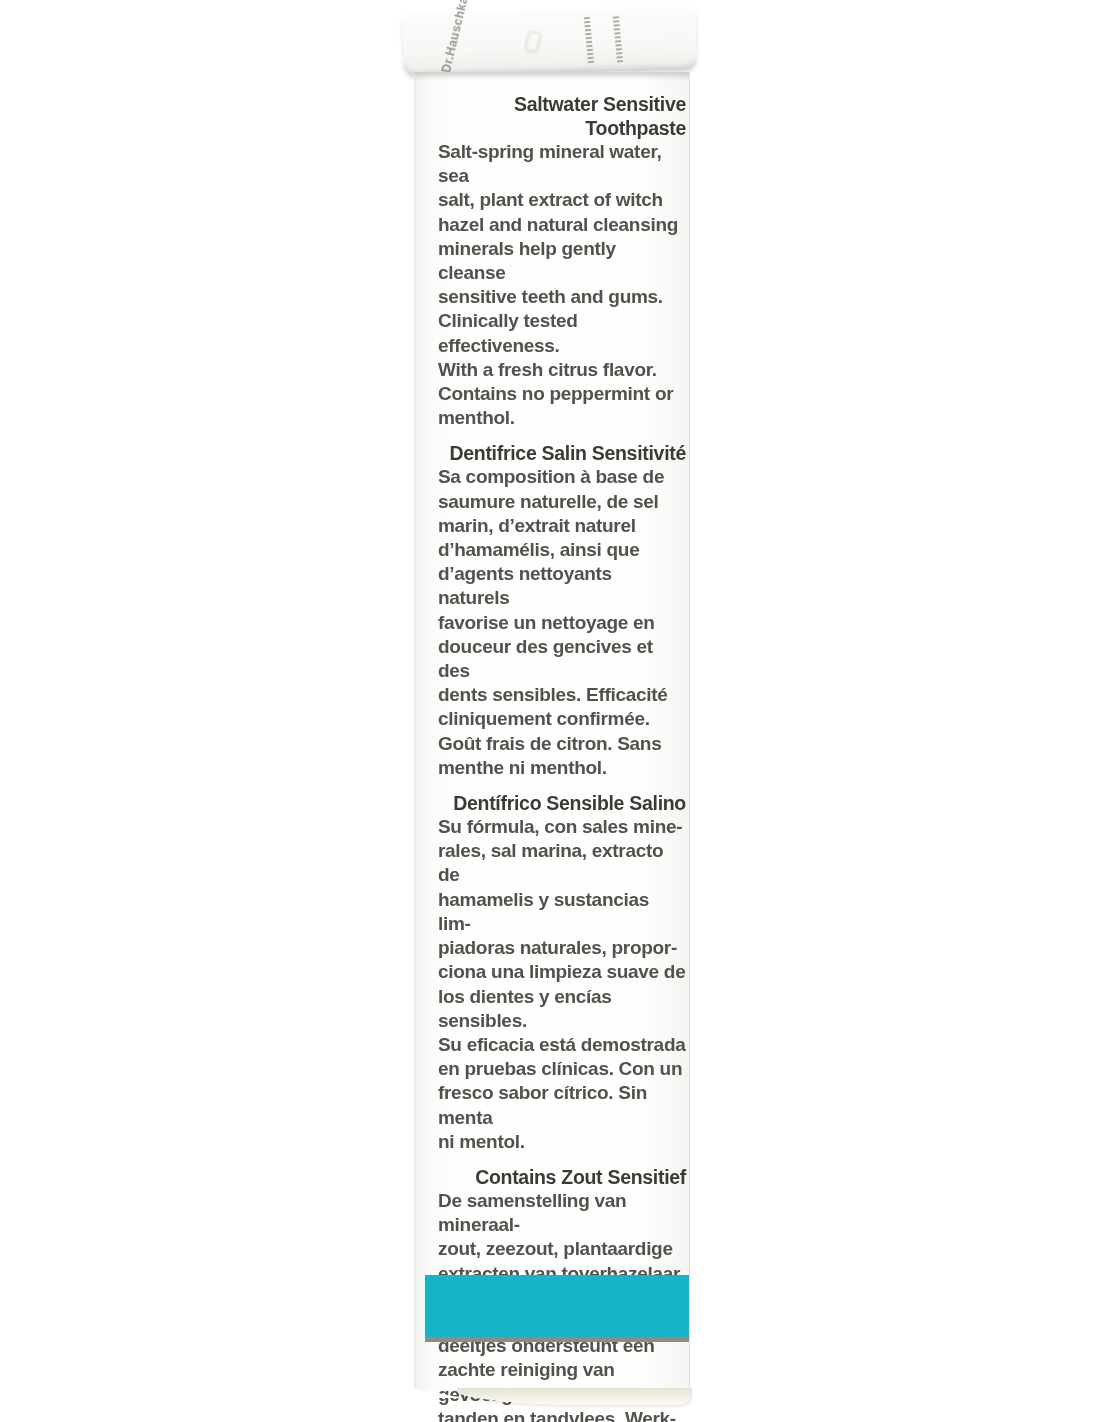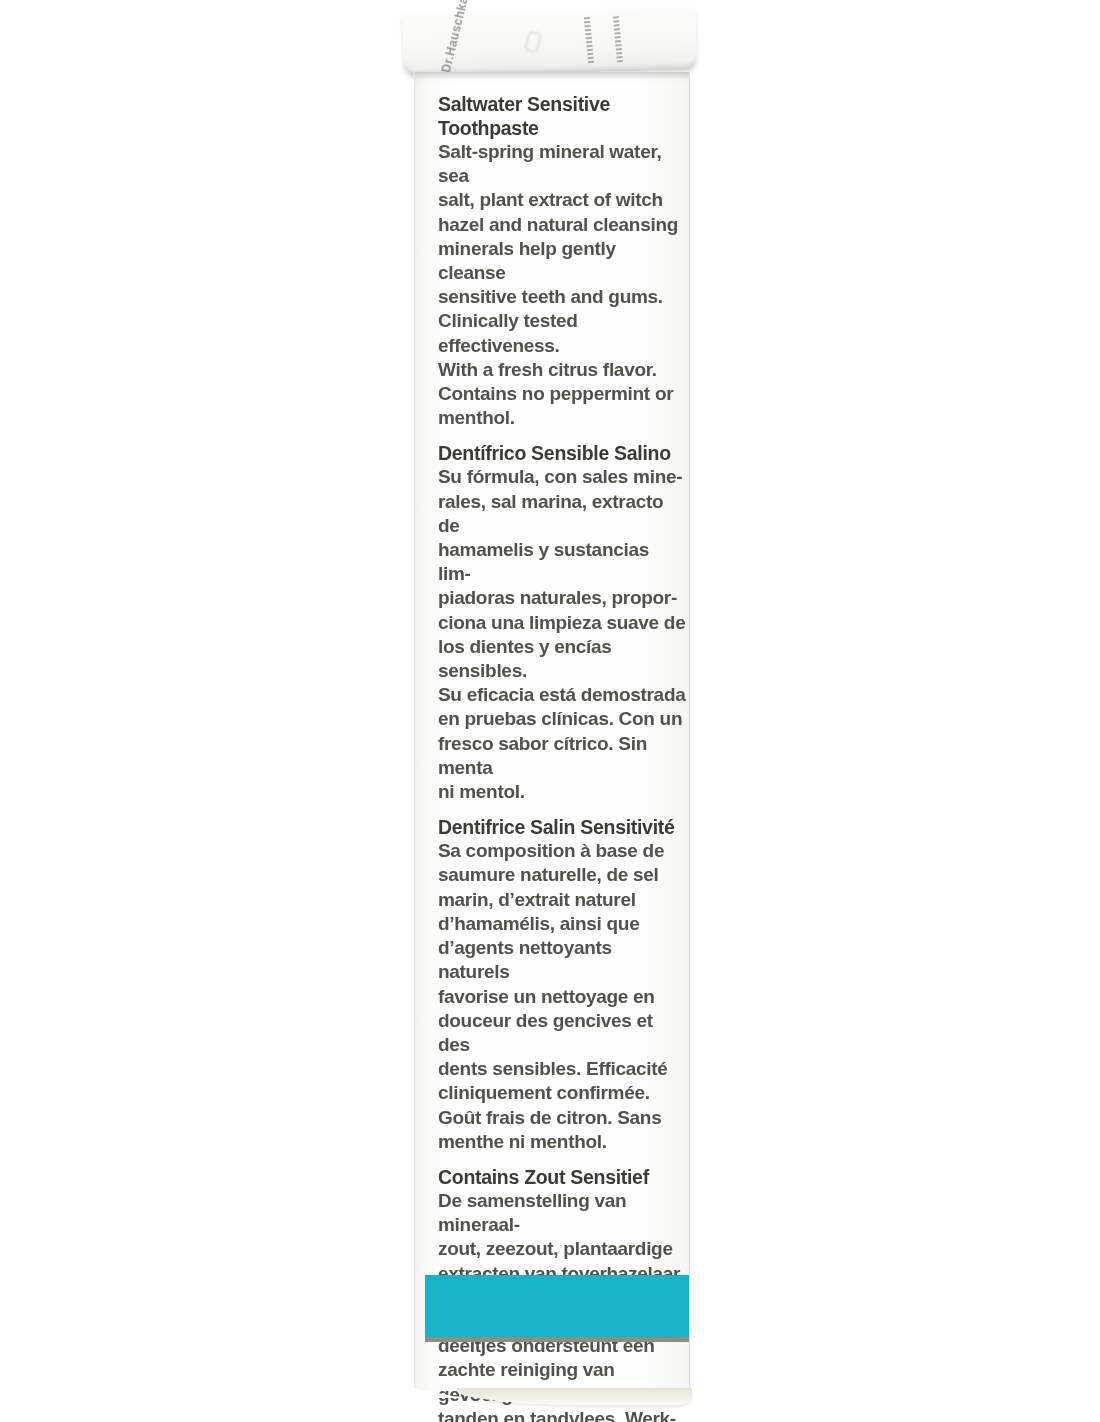--- a/index.html
+++ b/index.html
@@ -95,20 +95,21 @@
     width: 248px;
   }
   .lang-section { margin: 0 0 11px 0; }
   .lang-section h2 {
     margin: 0;
     font-size: 19.5px;
     line-height: 24px;
     font-weight: 700;
     color: #3b3b34;
     letter-spacing: -0.3px;
+    text-align: right;
   }
   .lang-section p {
     margin: 0;
     font-size: 19px;
     line-height: 24.2px;
     font-weight: 700;
     color: #52524b;
     letter-spacing: -0.3px;
     white-space: pre-line;
   }
@@ -173,52 +174,52 @@
         <h2>Saltwater Sensitive Toothpaste</h2>
         <p>Salt-spring mineral water, sea
 salt, plant extract of witch
 hazel and natural cleansing
 minerals help gently cleanse
 sensitive teeth and gums.
 Clinically tested effectiveness.
 With a fresh citrus flavor.
 Contains no peppermint or
 menthol.</p>
-      </section>
-
-      <section class="lang-section">
-        <h2>Dentífrico Sensible Salino</h2>
-        <p>Su fórmula, con sales mine-
-rales, sal marina, extracto de
-hamamelis y sustancias lim-
-piadoras naturales, propor-
-ciona una limpieza suave de
-los dientes y encías sensibles.
-Su eficacia está demostrada
-en pruebas clínicas. Con un
-fresco sabor cítrico. Sin menta
-ni mentol.</p>
       </section>
 
       <section class="lang-section">
         <h2>Dentifrice Salin Sensitivité</h2>
         <p>Sa composition à base de
 saumure naturelle, de sel
 marin, d’extrait naturel
 d’hamamélis, ainsi que
 d’agents nettoyants naturels
 favorise un nettoyage en
 douceur des gencives et des
 dents sensibles. Efficacité
 cliniquement confirmée.
 Goût frais de citron. Sans
 menthe ni menthol.</p>
       </section>
 
       <section class="lang-section">
+        <h2>Dentífrico Sensible Salino</h2>
+        <p>Su fórmula, con sales mine-
+rales, sal marina, extracto de
+hamamelis y sustancias lim-
+piadoras naturales, propor-
+ciona una limpieza suave de
+los dientes y encías sensibles.
+Su eficacia está demostrada
+en pruebas clínicas. Con un
+fresco sabor cítrico. Sin menta
+ni mentol.</p>
+      </section>
+
+      <section class="lang-section">
         <h2>Contains Zout Sensitief</h2>
         <p>De samenstelling van mineraal-
 zout, zeezout, plantaardige
 extracten van toverhazelaar
 alsook natuurlijke reinigings-
 deeltjes ondersteunt een
 zachte reiniging van gevoelige
 tanden en tandvlees. Werk-
 zaamheid klinisch bevestigd.
 Met frisse citrussmaak. Zon-

